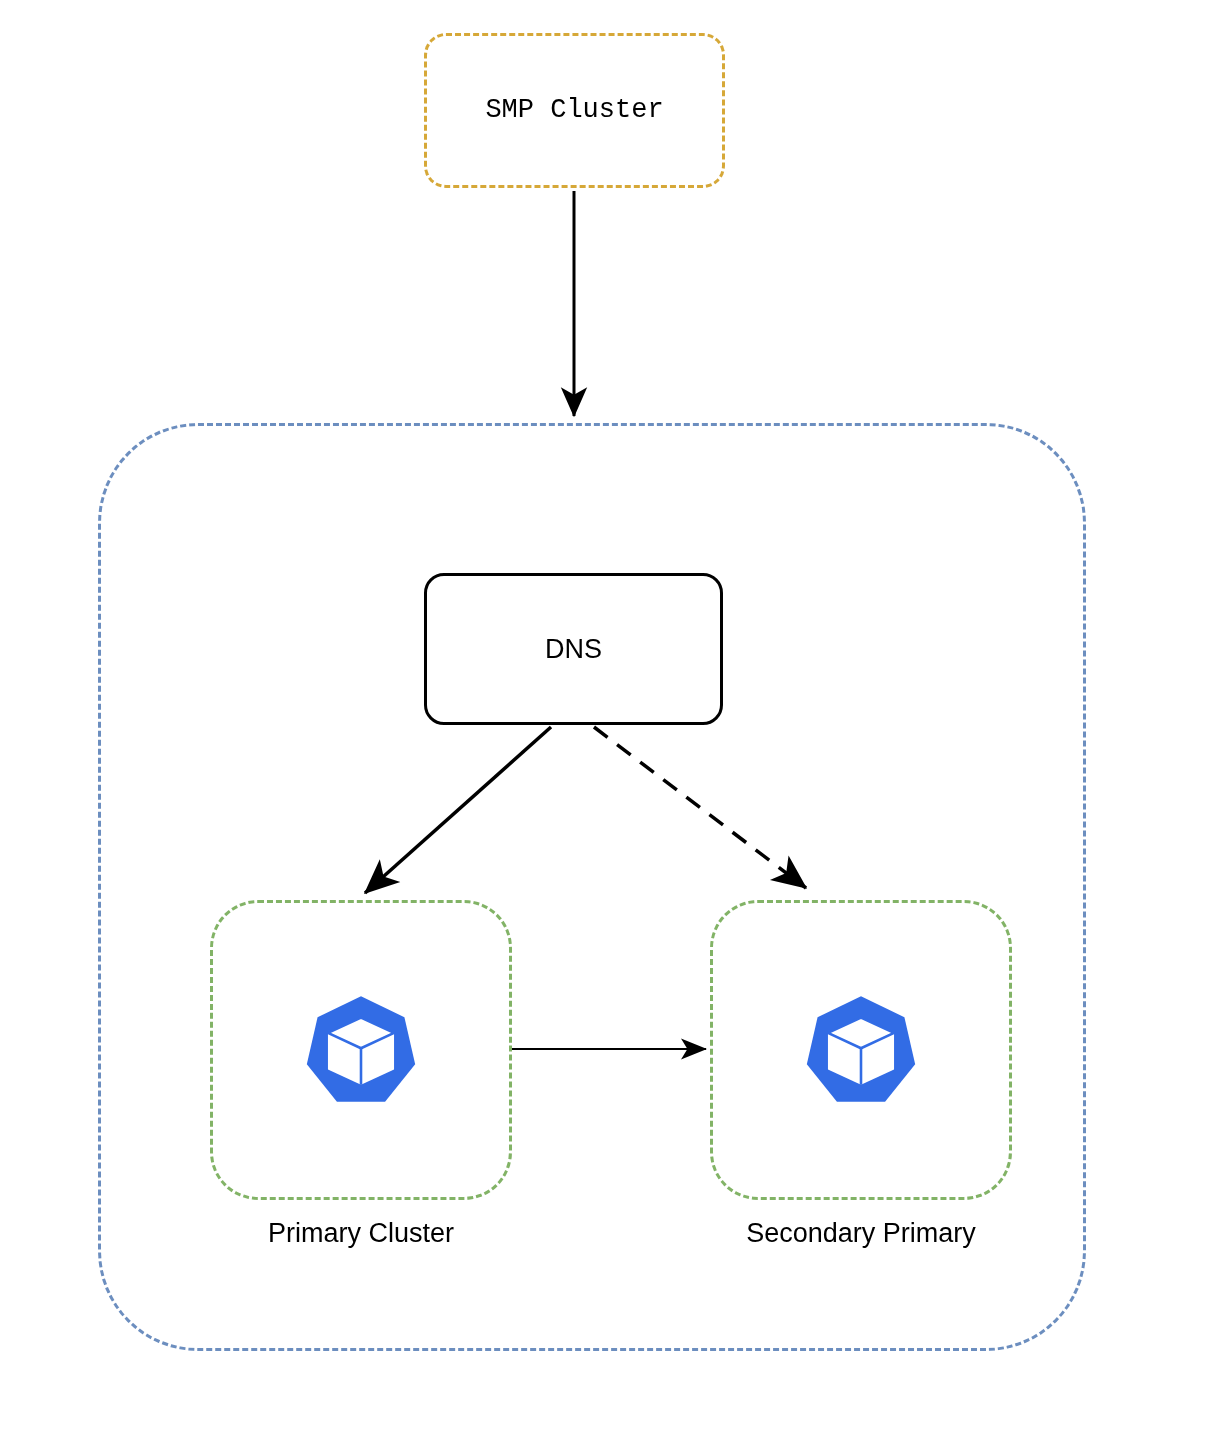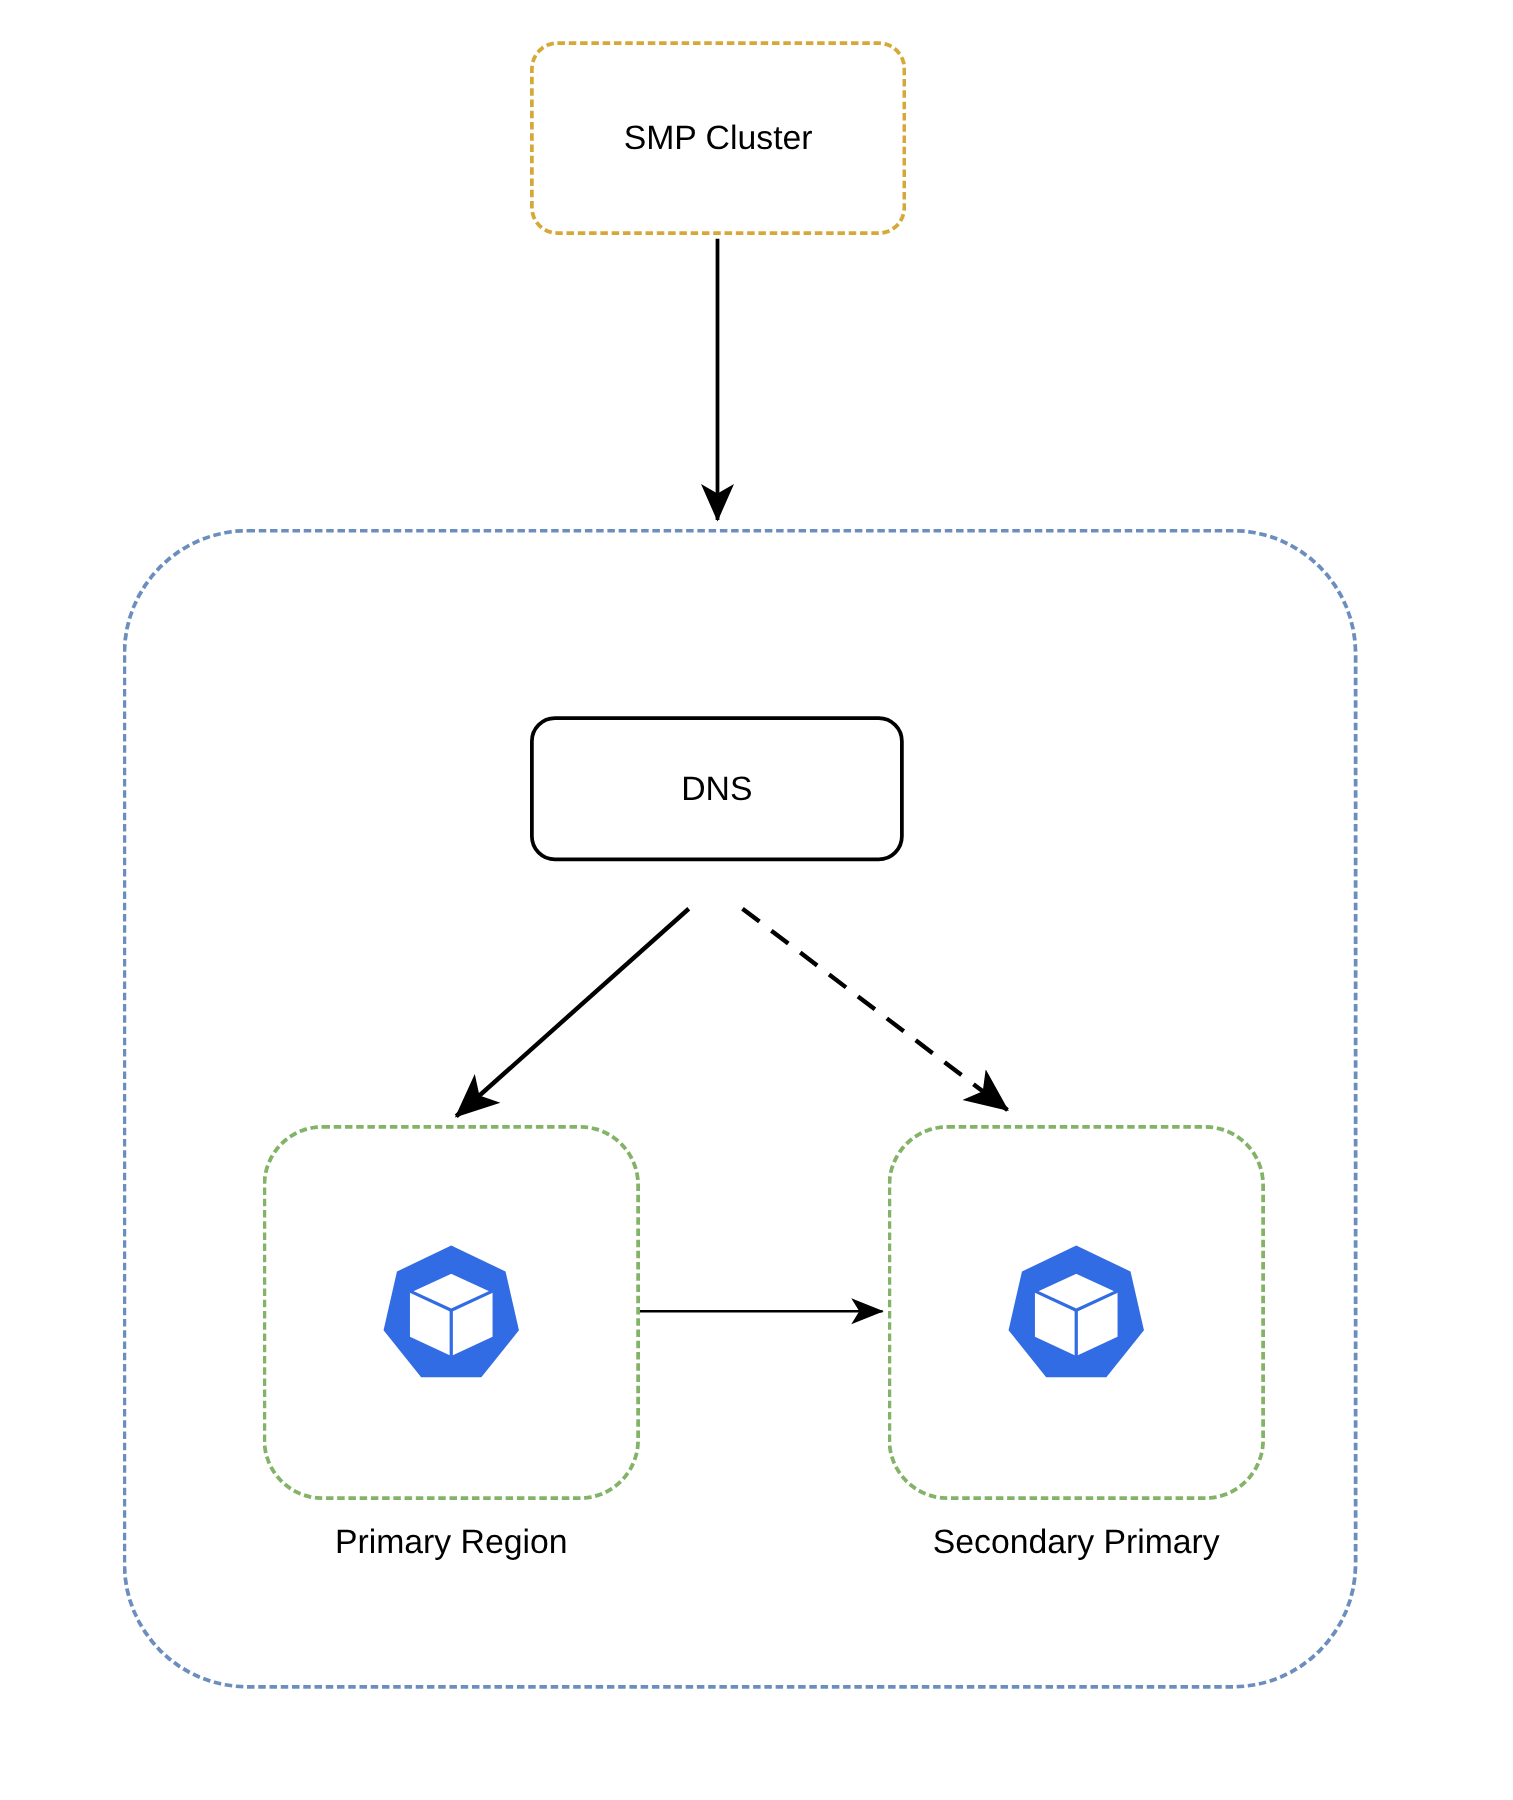--- a/index.html
+++ b/index.html
@@ -38,39 +38,40 @@
 
   
   #smp-cluster-node {
     left: 424px;
     top: 33px;
     width: 301px;
     height: 155px;
     border: 3px dashed #d6a838;
     border-radius: 22px;
     background: #ffffff;
+    font-family: Liberation Mono, monospace;
   }
 
   
   #cloud-container-node {
     left: 98px;
     top: 423px;
     width: 988px;
     height: 928px;
     border: 3px dashed #6c8ebf;
     border-radius: 100px;
     background: transparent;
   }
 
   
   #dns-node {
     left: 424px;
     top: 573px;
     width: 299px;
-    height: 116px;
+    height: 152px;
     border: 3px solid #000000;
     border-radius: 20px;
     background: #ffffff;
   }
 
   
   .region-box {
     width: 302px;
     height: 300px;
     top: 900px;
@@ -132,21 +133,21 @@
 <div class="node region-box" id="primary-region-node">
   <span>
     <svg class="k8s-icon" width="118" height="118" viewBox="0 0 100 100" xmlns="http://www.w3.org/2000/svg">
       <path d="M50 4.5 L86.8 22.2 L95.9 62.0 L70.4 93.9 L29.6 93.9 L4.1 62.0 L13.2 22.2 Z" fill="#326ce5"></path>
       <path d="M50 22.5 L78 35.5 L78 66.5 L50 79.5 L22 66.5 L22 35.5 Z" fill="#ffffff"></path>
       <path d="M50 22.5 L78 35.5 L50 48.5 L22 35.5 Z" fill="#ffffff" stroke="#326ce5" stroke-width="2.2" stroke-linejoin="round"></path>
       <path d="M50 48.5 L50 79.5" stroke="#326ce5" stroke-width="2.2"></path>
     </svg>
   </span>
 </div>
-<div class="region-caption" id="primary-region-caption">Primary Region</div>
+<div class="region-caption" id="primary-region-caption">Primary Cluster</div>
 
 <div class="node region-box" id="secondary-region-node">
   <span>
     <svg class="k8s-icon" width="118" height="118" viewBox="0 0 100 100" xmlns="http://www.w3.org/2000/svg">
       <path d="M50 4.5 L86.8 22.2 L95.9 62.0 L70.4 93.9 L29.6 93.9 L4.1 62.0 L13.2 22.2 Z" fill="#326ce5"></path>
       <path d="M50 22.5 L78 35.5 L78 66.5 L50 79.5 L22 66.5 L22 35.5 Z" fill="#ffffff"></path>
       <path d="M50 22.5 L78 35.5 L50 48.5 L22 35.5 Z" fill="#ffffff" stroke="#326ce5" stroke-width="2.2" stroke-linejoin="round"></path>
       <path d="M50 48.5 L50 79.5" stroke="#326ce5" stroke-width="2.2"></path>
     </svg>
   </span>

